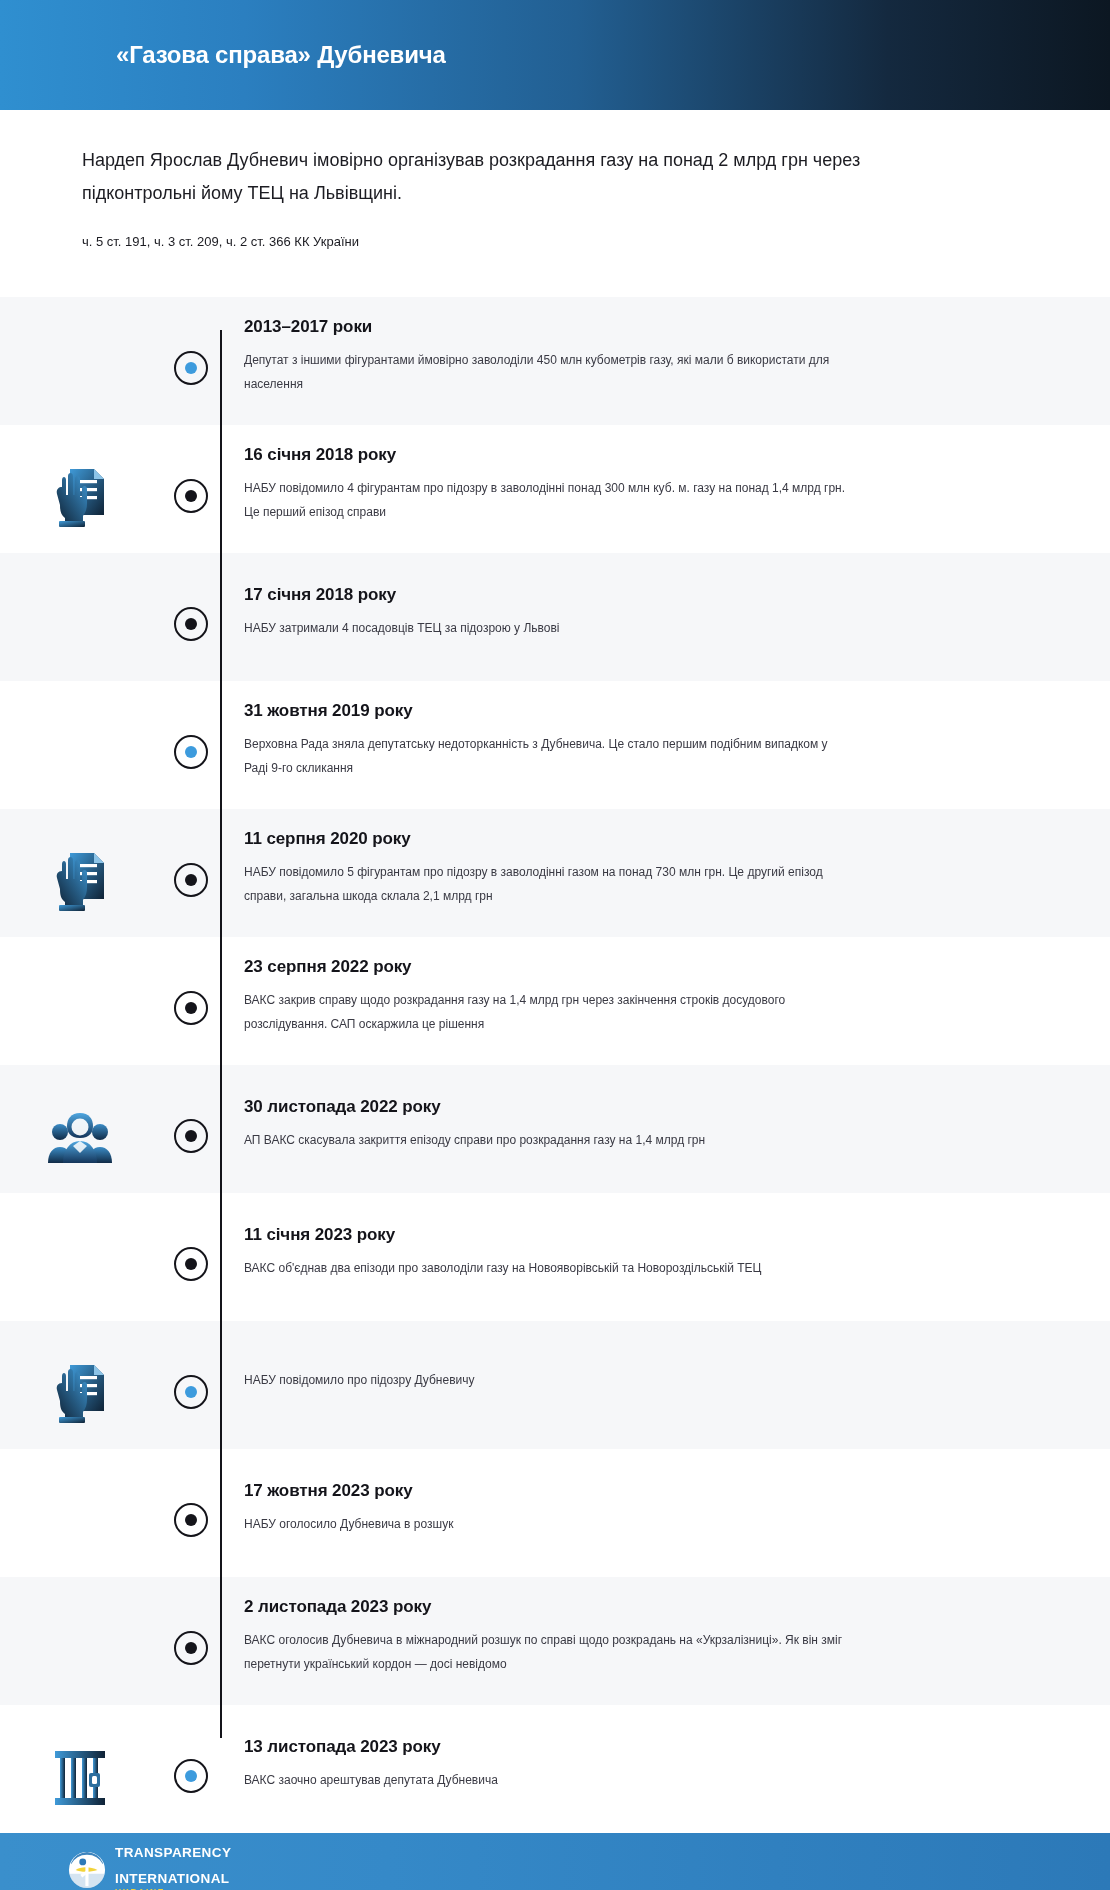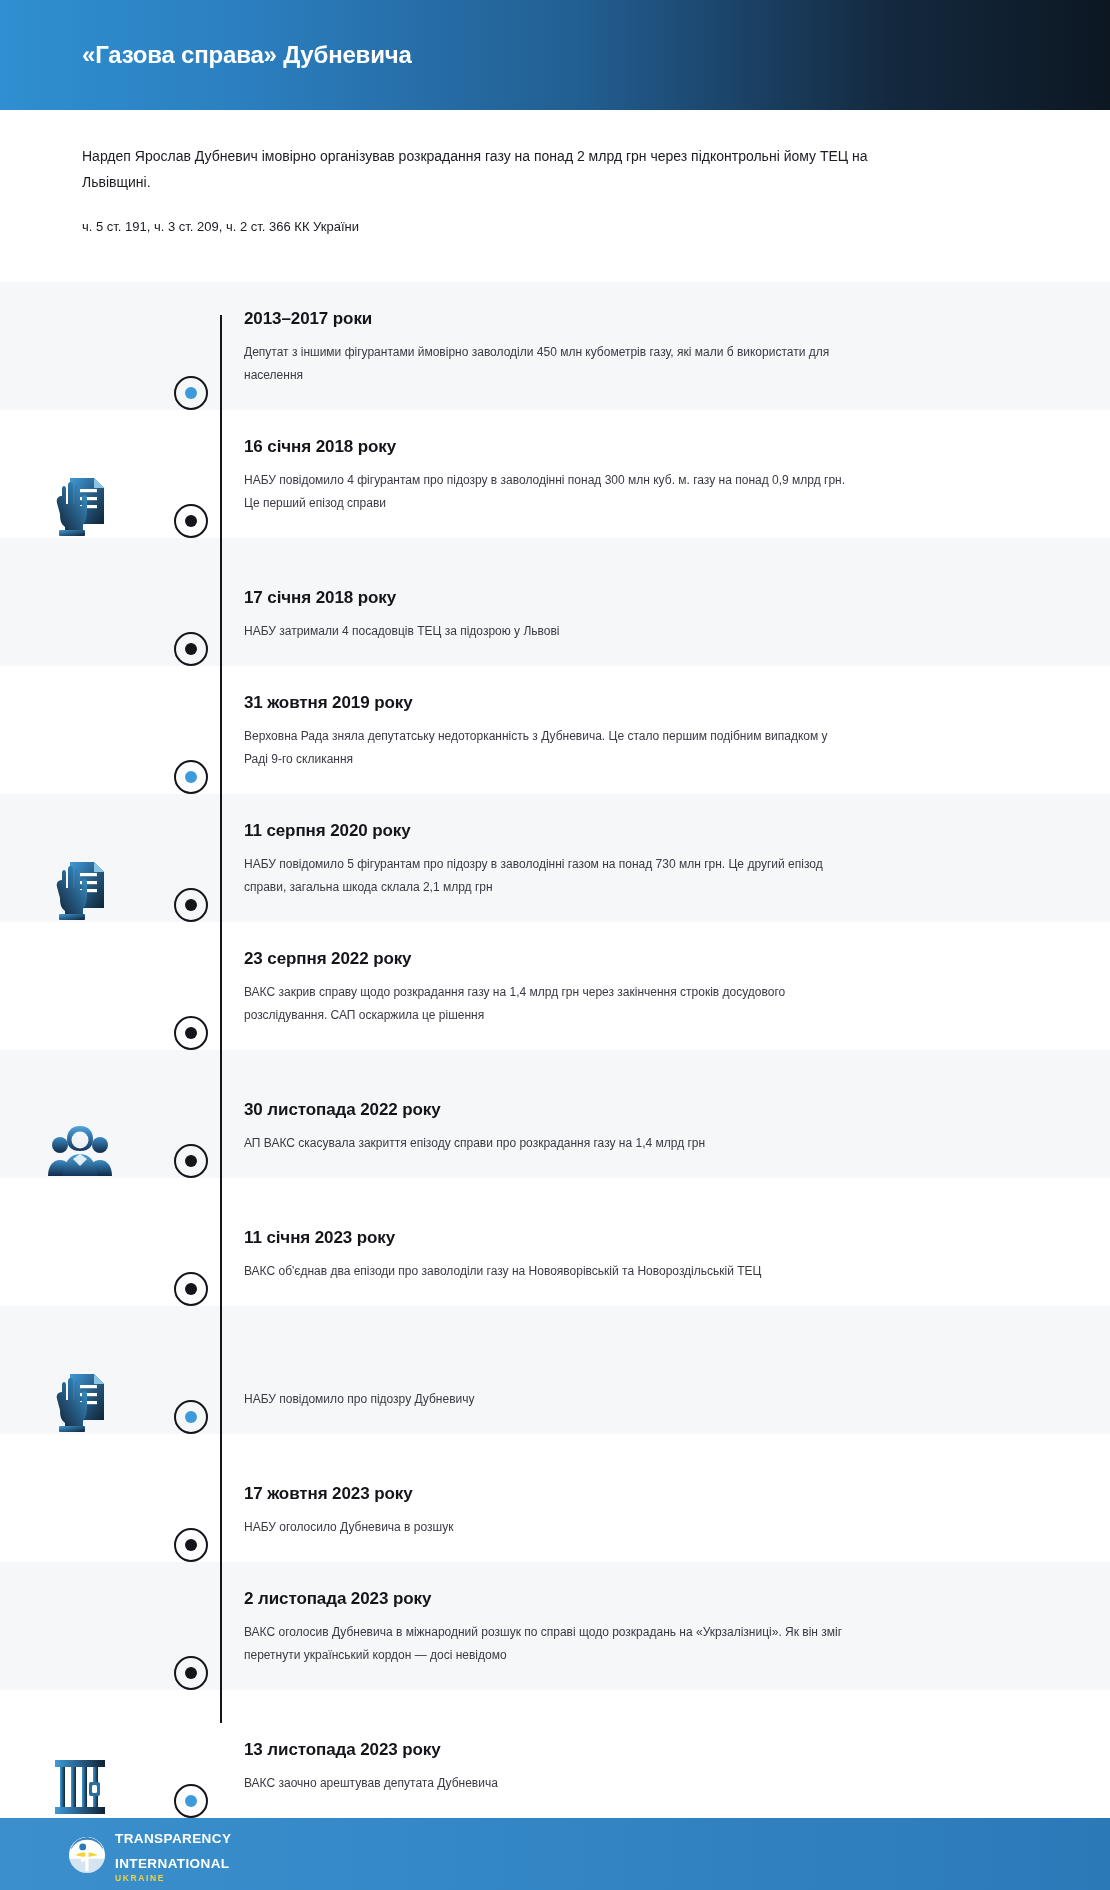--- a/index.html
+++ b/index.html
@@ -24,51 +24,51 @@
     height: 110px;
     background: linear-gradient(90deg, #2f8fd0 0%, #2b7fc0 22%, #225f92 52%, #14293f 80%, #0c1722 100%);
     display: flex;
     align-items: center;
   }
   .header-title {
     color: #ffffff;
     font-size: 24px;
     font-weight: bold;
     letter-spacing: -0.2px;
-    padding-left: 82px;
+    padding-left: 116px;
   }
 
   
   .intro {
     padding: 34px 82px 0 82px;
     background: #ffffff;
   }
   .intro-lead {
-    font-size: 14px;
+    font-size: 18px;
     line-height: 1.85;
     color: #1c1c22;
     max-width: 790px;
   }
   .intro-articles {
     margin-top: 20px;
     font-size: 13px;
     line-height: 1.7;
     color: #1c1c22;
     padding-bottom: 44px;
   }
 
   
   .timeline {
     position: relative;
   }
 
   .tl-row {
     position: relative;
     display: flex;
-    align-items: flex-end;
+    align-items: center;
     min-height: 128px;
     background: #ffffff;
   }
   .tl-row.shaded { background: #f6f7f9; }
 
   
   .spine {
     position: absolute;
     left: 220px;
     top: 0;
@@ -212,21 +212,21 @@
             <rect x="7" y="54" width="26" height="6" rx="1" fill="url(#gA)"></rect>
           </svg>
         </div>
         <div class="tl-dot-cell">
           <span class="dot-ring">
             <span class="dot-core"></span>
           </span>
         </div>
         <div class="tl-content">
           <div class="tl-date">16 січня 2018 року</div>
-          <div class="tl-desc">НАБУ повідомило 4 фігурантам про підозру в заволодінні понад 300 млн куб. м. газу на понад 0,9 млрд грн. Це перший епізод справи</div>
+          <div class="tl-desc">НАБУ повідомило 4 фігурантам про підозру в заволодінні понад 300 млн куб. м. газу на понад 1,4 млрд грн. Це перший епізод справи</div>
         </div>
       </div>
       <div class="tl-row shaded">
         <div class="spine"></div>
         <div class="tl-icon-cell"></div>
         <div class="tl-dot-cell">
           <span class="dot-ring">
             <span class="dot-core"></span>
           </span>
         </div>

